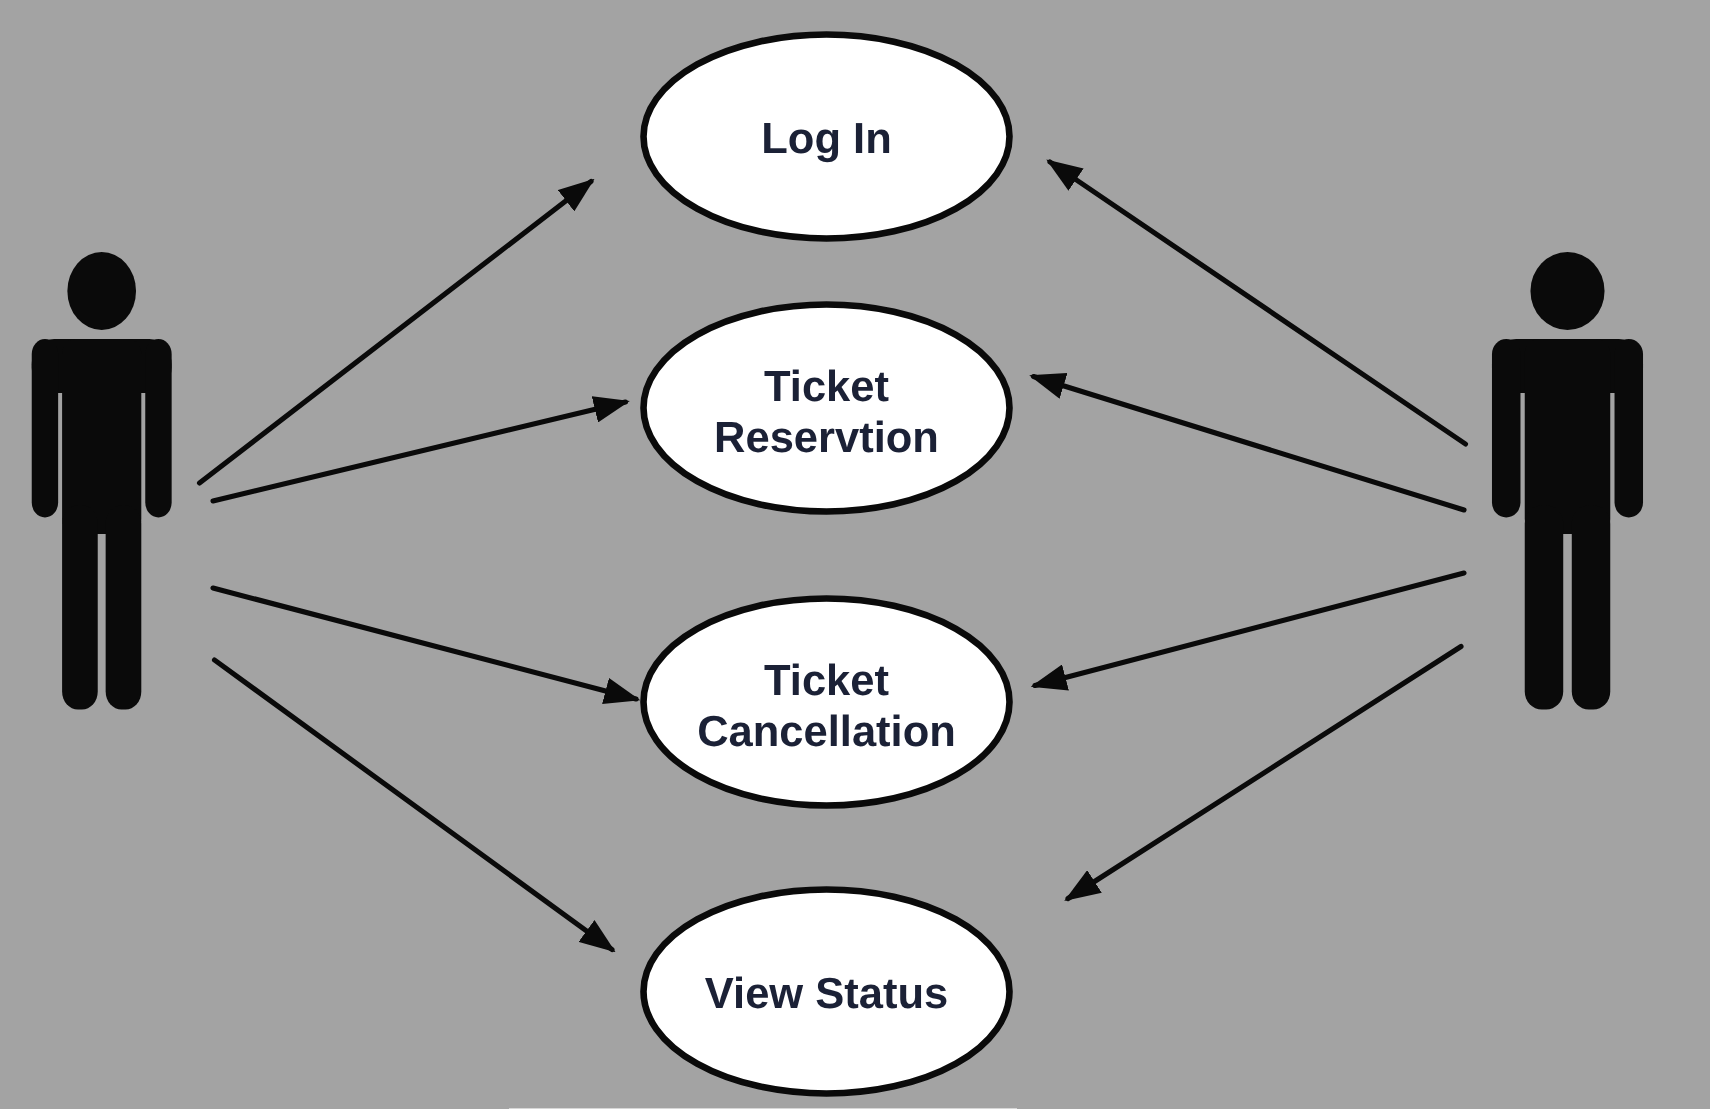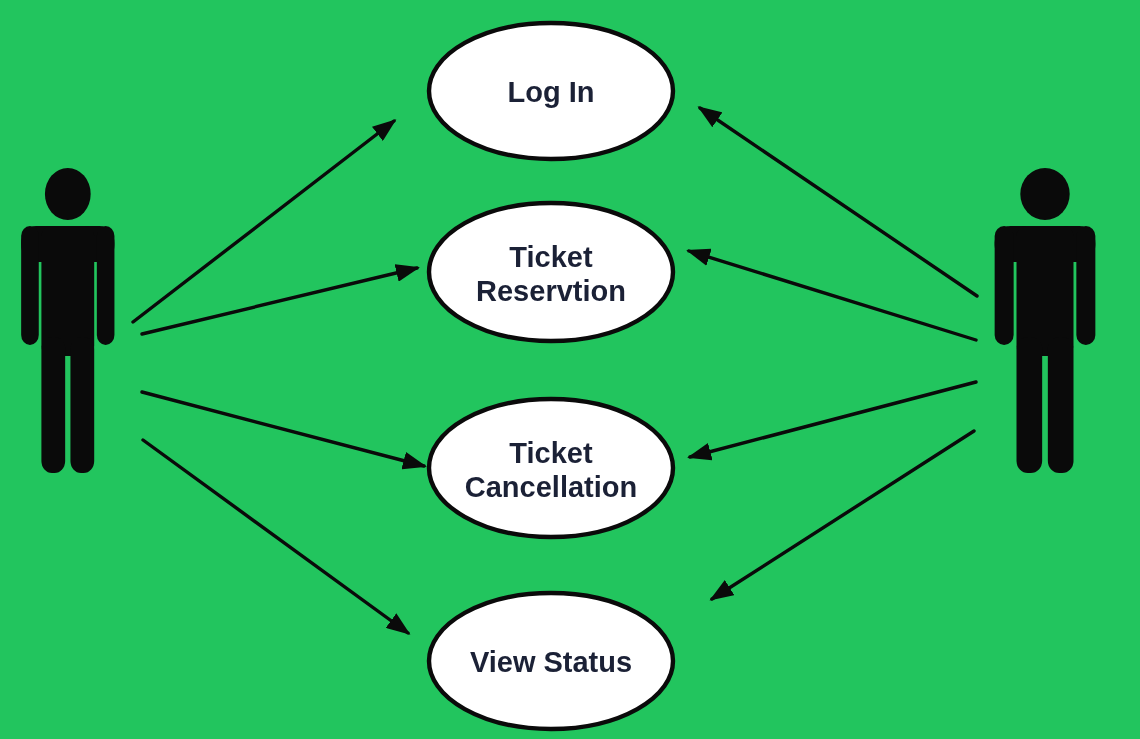--- a/index.html
+++ b/index.html
@@ -4,21 +4,21 @@
 <style>
   html, body {
     margin: 0;
     padding: 0;
     background: #ffffff;
   }
   .stage {
     position: relative;
     width: 1140px;
     height: 739px;
-    background: #22c55e;
+    background: #a3a3a3;
     overflow: hidden;
   }
   svg { display: block; }
   .usecase-ellipse {
     fill: #ffffff;
     stroke-width: 4.4px;
   }
   .usecase-text {
     font-family: "Liberation Sans", "DejaVu Sans", sans-serif;
     font-size: 29px;

